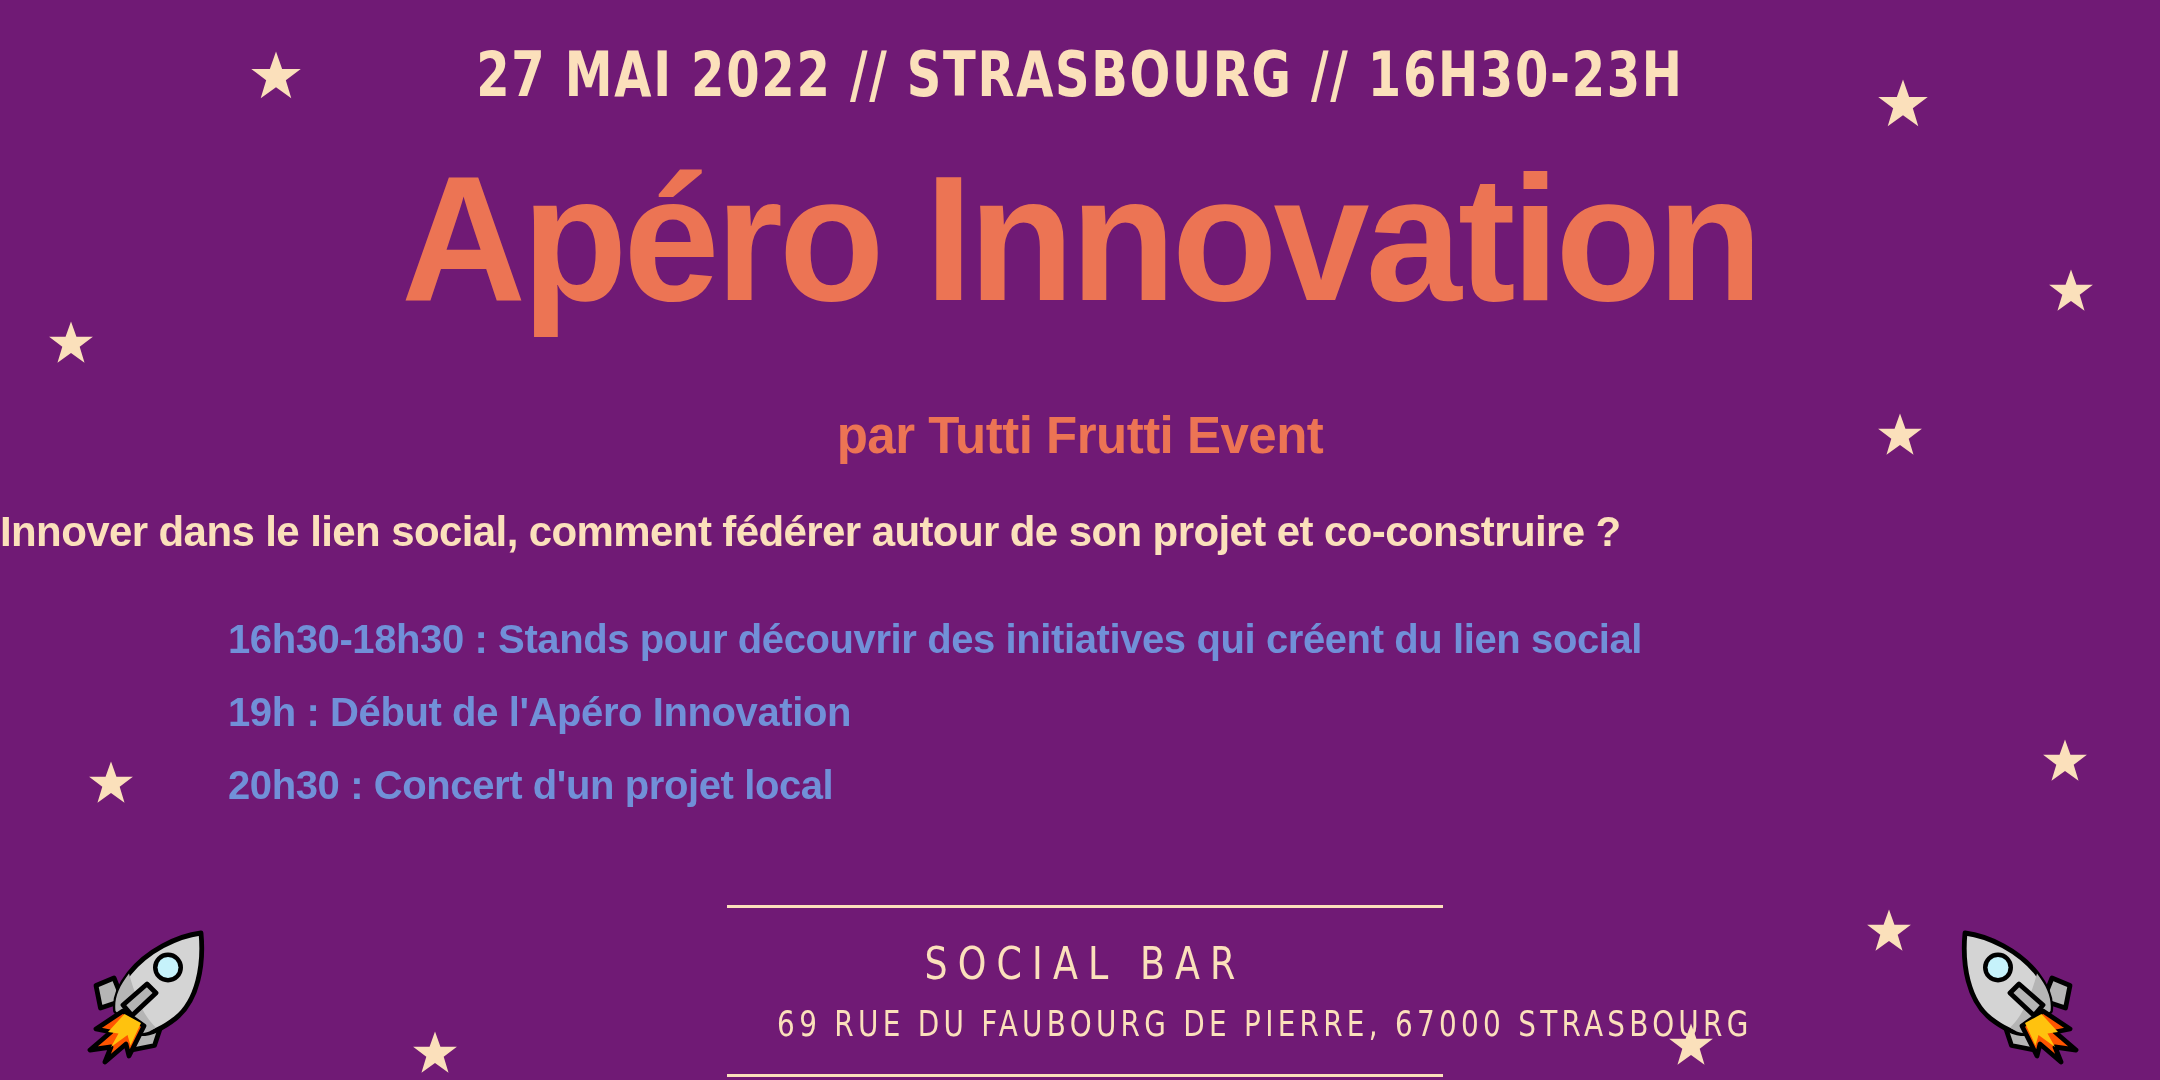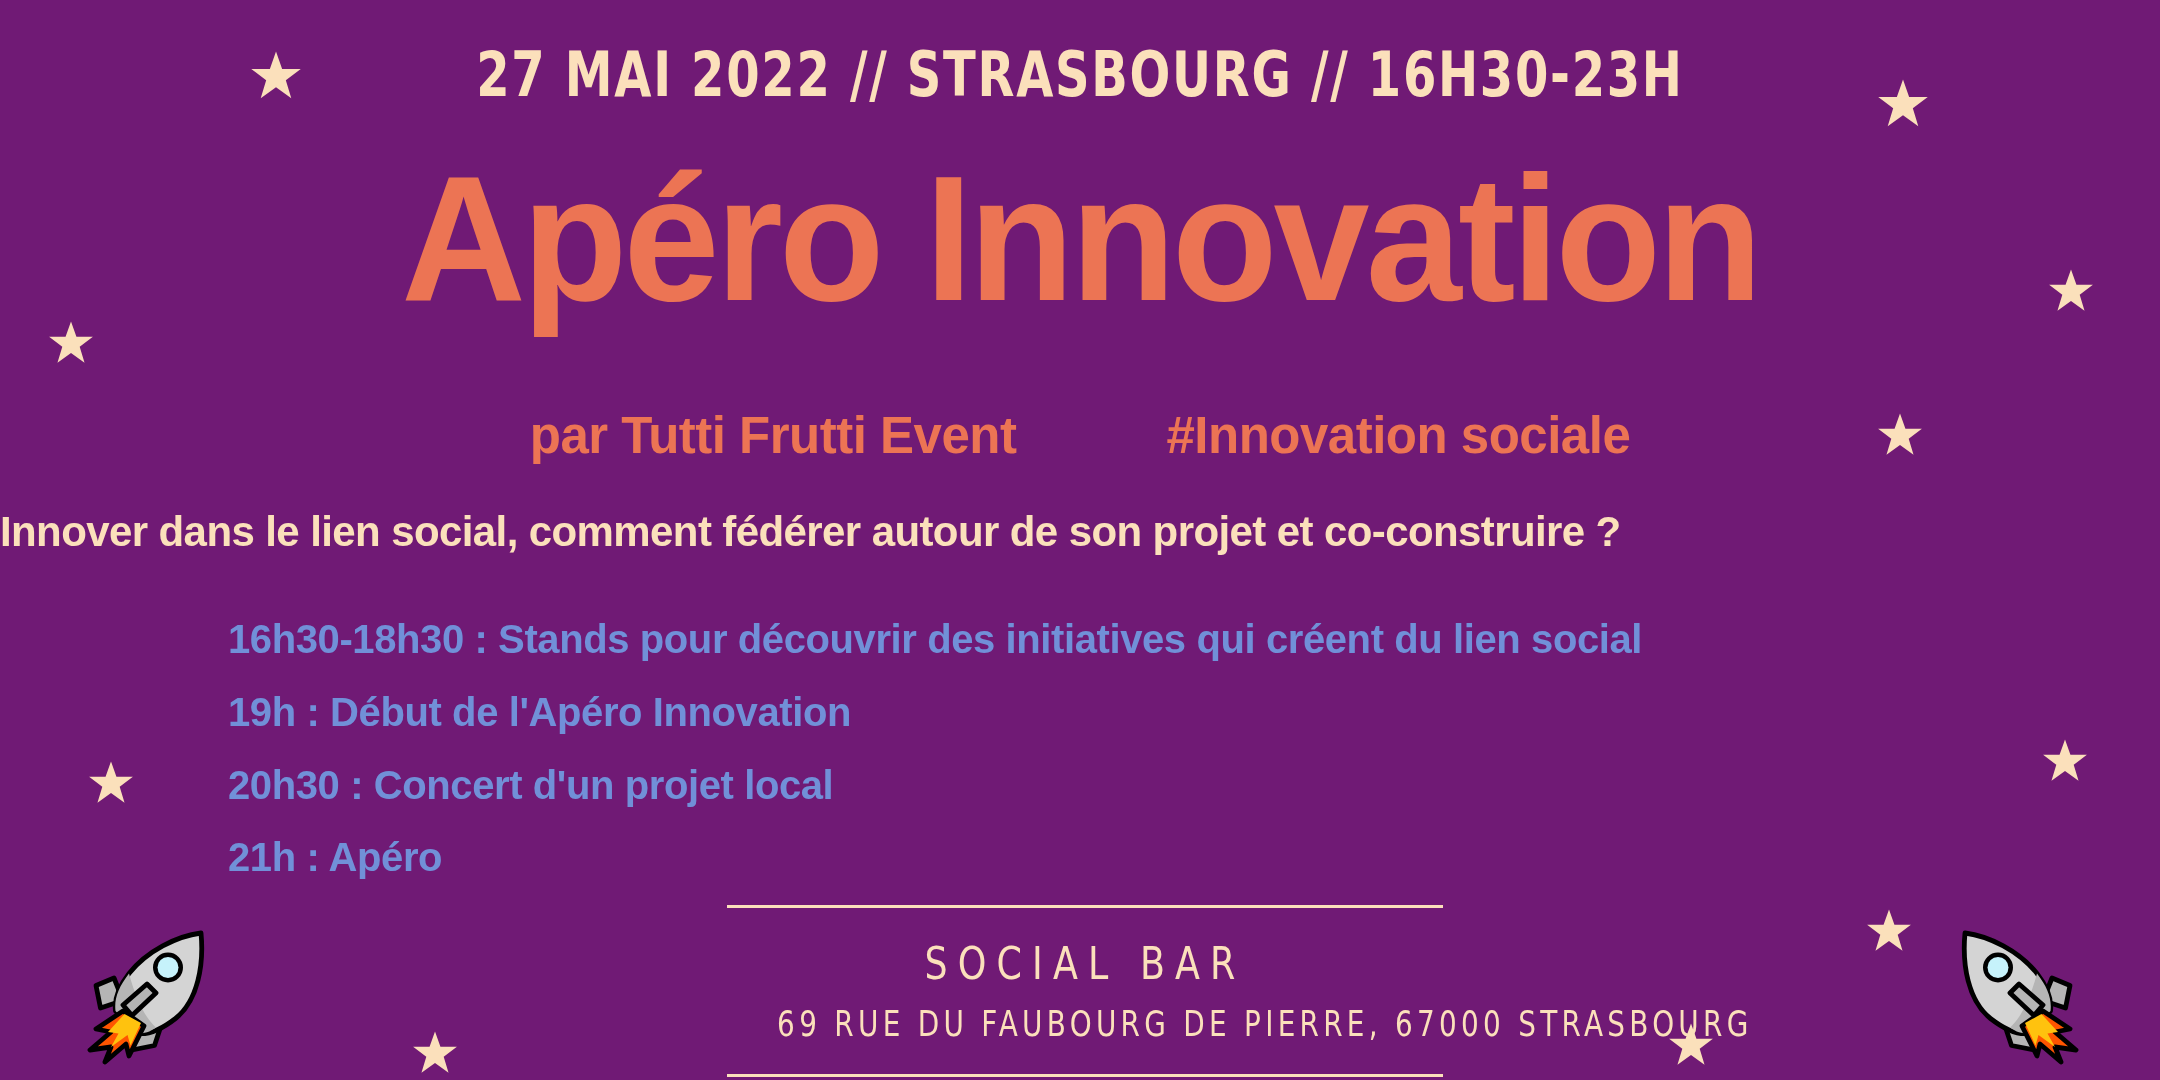--- a/index.html
+++ b/index.html
@@ -235,30 +235,28 @@
         </g>
       </svg>
     </div>
 
   <div class="dateline">27 MAI 2022 // STRASBOURG // 16H30-23H</div>
 
   <div class="main-title">Apéro Innovation</div>
 
   <div class="sub-row">
     <span class="by">par Tutti Frutti Event</span>
-    <span class="tag">#Innovation sociale</span>
   </div>
 
   <div class="tagline">Innover dans le lien social, comment fédérer autour de son projet et co-construire ?</div>
 
   <div class="schedule">
     <div class="line">16h30-18h30 : Stands pour découvrir des initiatives qui créent du lien social</div>
     <div class="line">19h : Début de l'Apéro Innovation</div>
     <div class="line">20h30 : Concert d'un projet local</div>
-    <div class="line">21h : Apéro</div>
   </div>
 
   <div class="venue">
     <div class="rule"></div>
     <div class="name">SOCIAL BAR</div>
     <div class="address">69 RUE DU FAUBOURG DE PIERRE, 67000 STRASBOURG</div>
     <div class="rule"></div>
   </div>
 
 </div>

